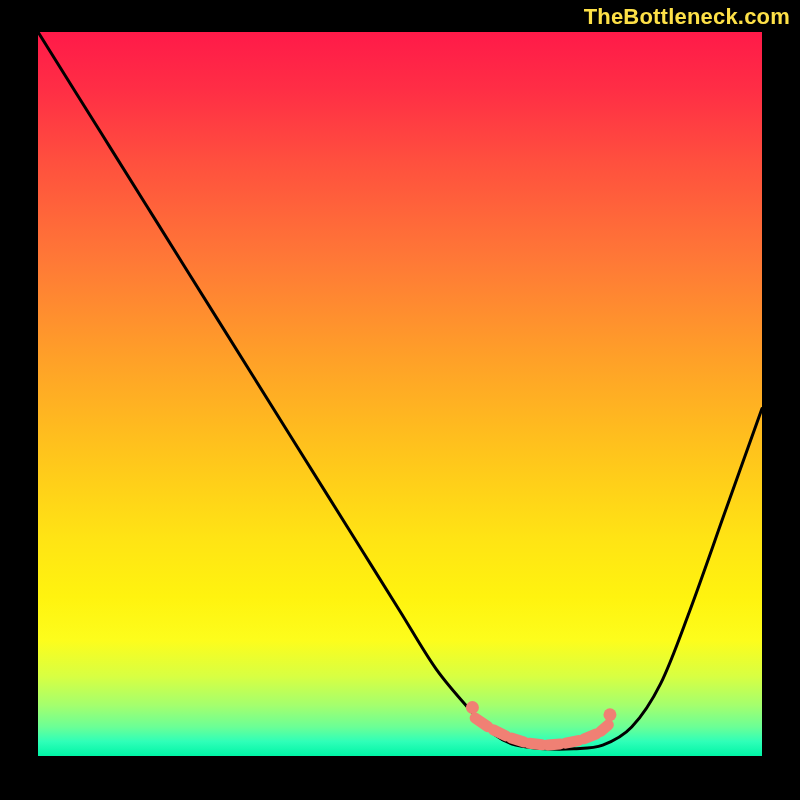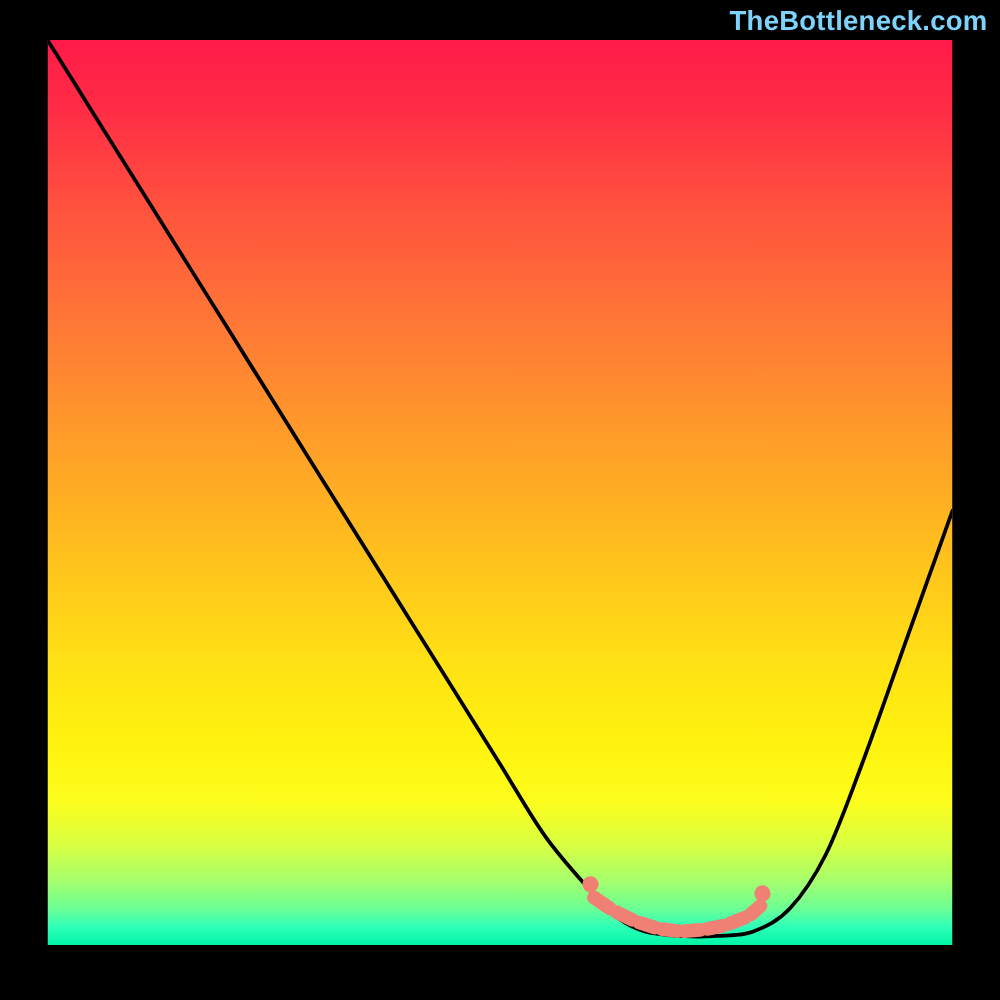--- a/index.html
+++ b/index.html
@@ -16,21 +16,21 @@
     height: 800px;
     background: #000;
   }
   .watermark {
     position: absolute;
     top: 4px;
     right: 10px;
     font-family: Arial, Helvetica, sans-serif;
     font-size: 22px;
     font-weight: 600;
-    color: #7dd3fc;
+    color: #fde047;
     letter-spacing: 0.2px;
     z-index: 10;
   }
   .plot-frame {
     position: absolute;
     left: 38px;
     top: 32px;
     width: 724px;
     height: 724px;
     overflow: hidden;

